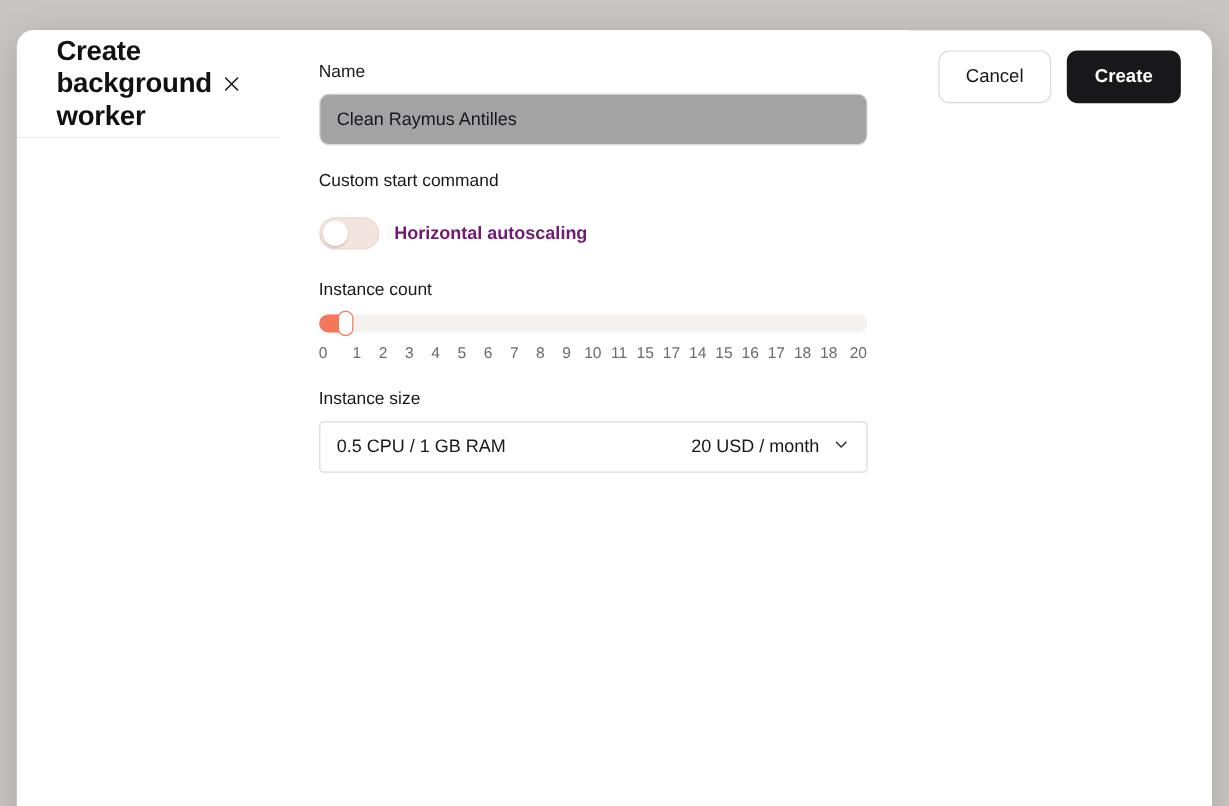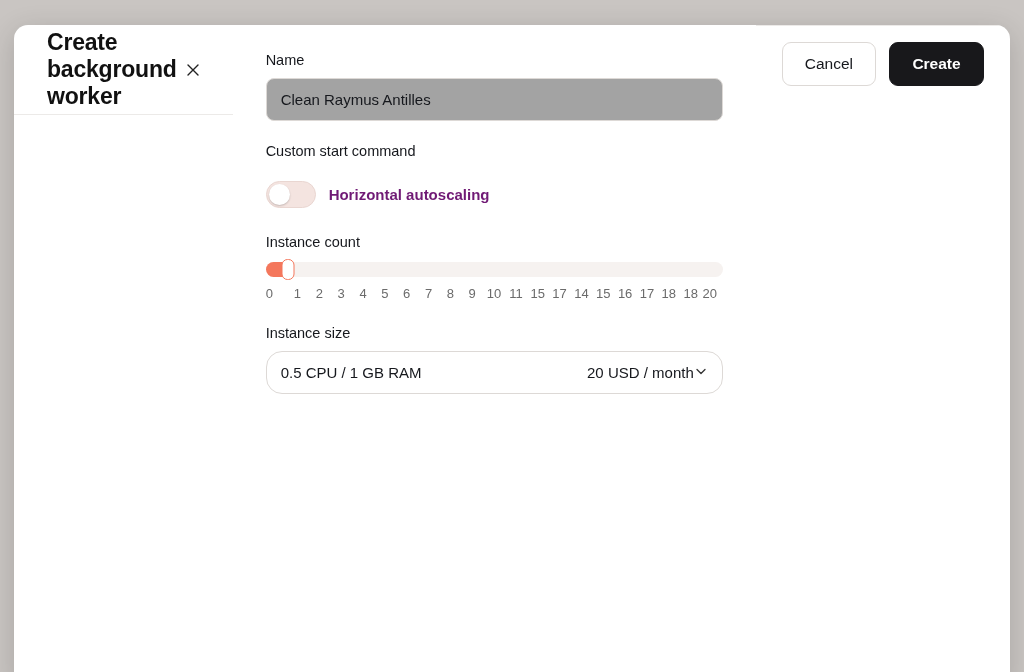--- a/index.html
+++ b/index.html
@@ -156,40 +156,41 @@
     justify-content: space-between;
     margin-top: 9px;
   }
   .slider-ticks span {
     font-size: 13px;
     color: #6b6b6b;
     width: 20px;
     text-align: center;
   }
   .slider-ticks span:first-child { text-align: left; }
-  .slider-ticks span:last-child { text-align: left; }
+  .slider-ticks span:last-child { text-align: right; }
 
   
   .select-box {
     width: 100%;
     height: 43px;
     box-sizing: border-box;
     border: 1px solid #ddd9d6;
-    border-radius: 16px;
+    border-radius: 4px;
     padding: 0 14px;
     display: flex;
     align-items: center;
     justify-content: space-between;
     cursor: pointer;
     background: #ffffff;
   }
   .select-value { font-size: 15px; color: #16181d; }
   .select-right {
     display: flex;
     align-items: center;
+    gap: 11px;
   }
   .select-price { font-size: 15px; color: #16181d; }
 
   .modal-footer {
     flex: 0 0 77px;
     height: 77px;
     border-top: 1px solid #eceae8;
     display: flex;
     align-items: center;
     justify-content: flex-end;

